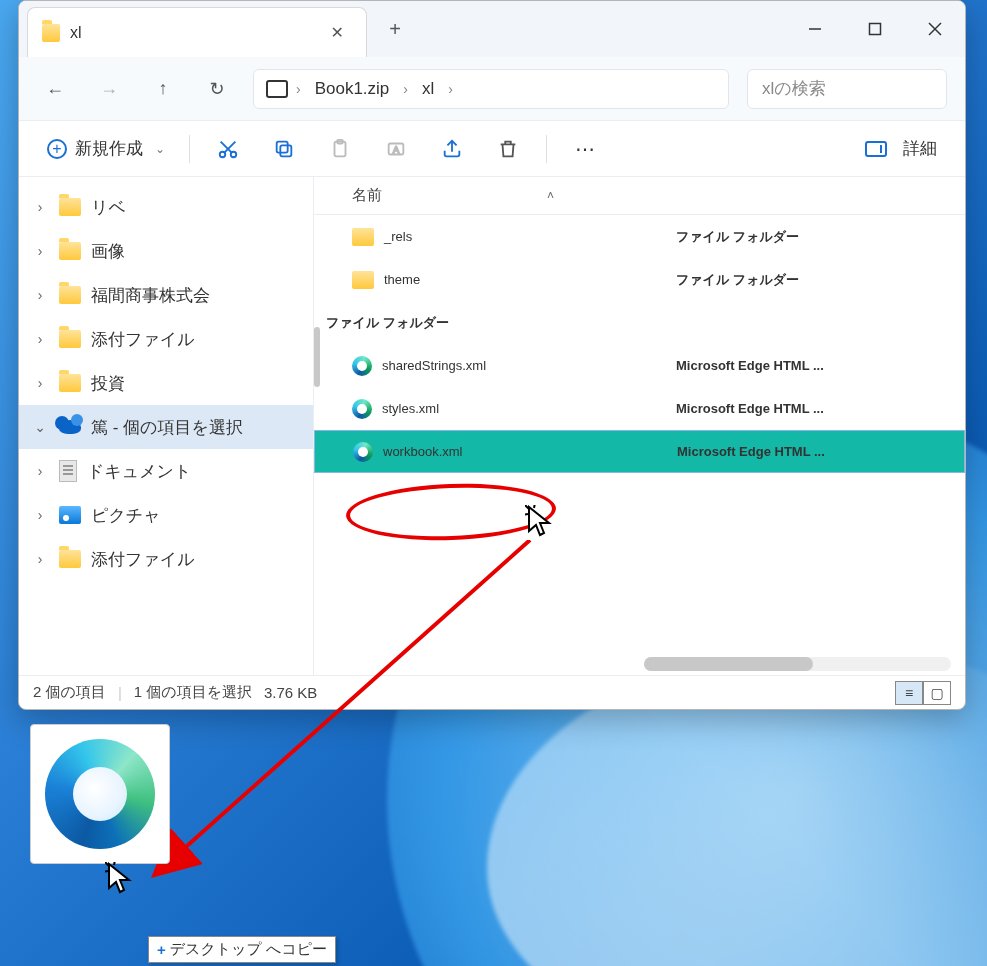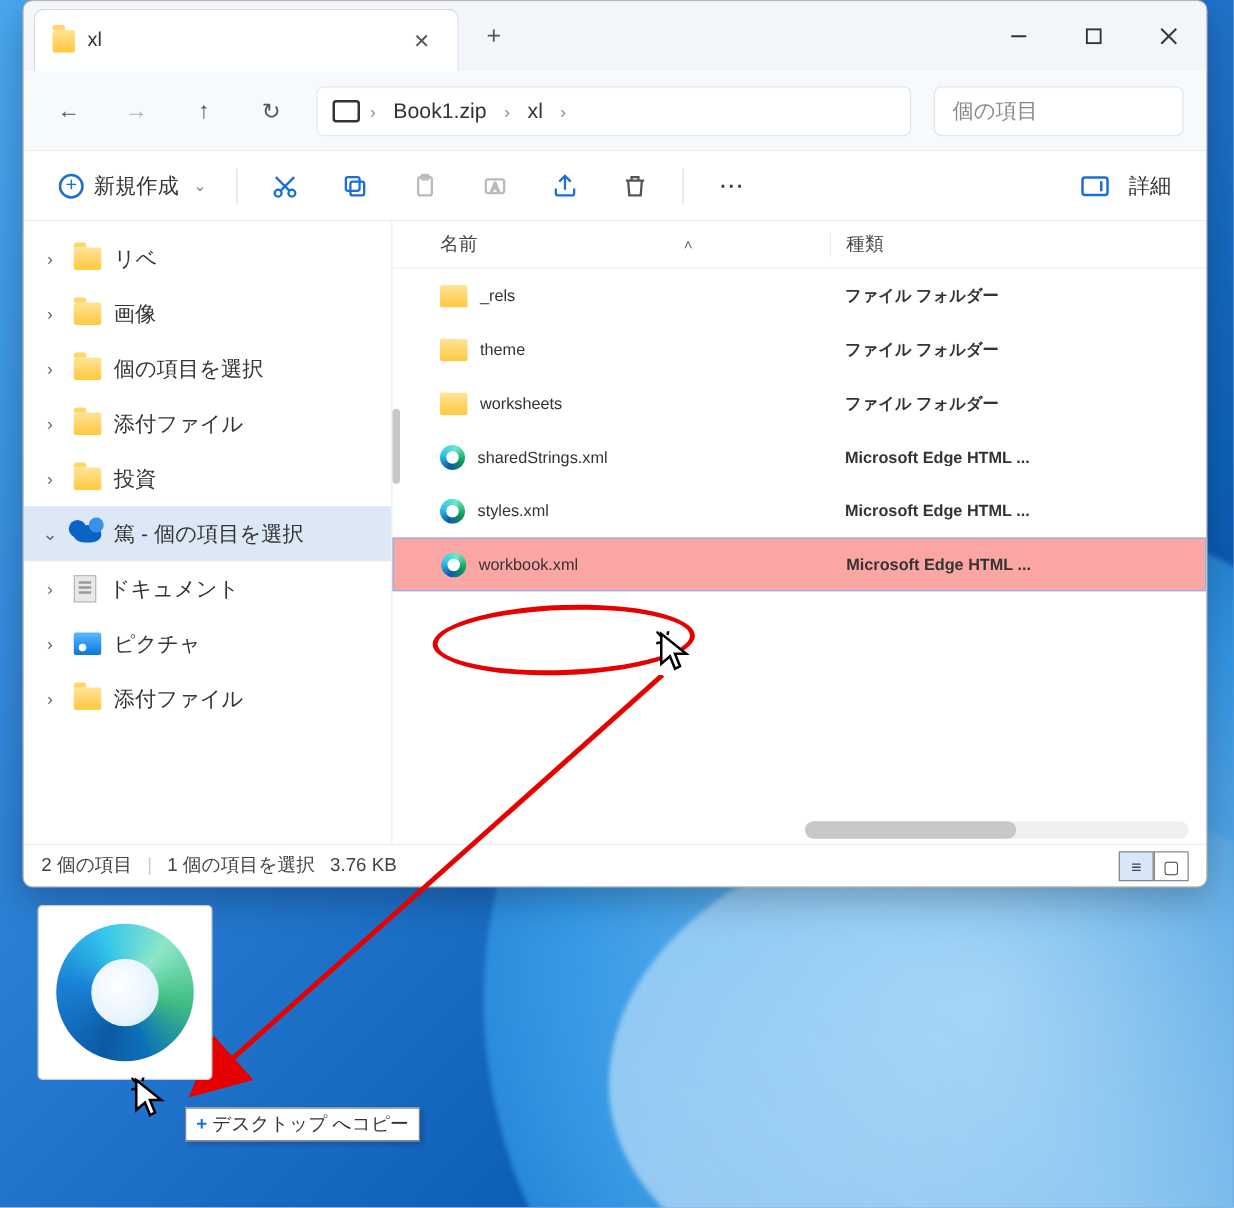--- a/index.html
+++ b/index.html
@@ -54,21 +54,21 @@
 .pics-icon{width:22px;height:18px;background:linear-gradient(#5bb8ff,#0a78d8);border-radius:2px;position:relative;}
 .pics-icon:after{content:'';position:absolute;left:4px;bottom:3px;width:6px;height:6px;background:#fff;border-radius:50%;}
 
 .content { flex:1; display:flex; flex-direction:column; position:relative; }
 .col-header { display:flex; height:38px; align-items:center; border-bottom:1px solid #eaeef3; font-size:15px; color:#444; }
 .col-header .col-name { width:350px; padding-left:38px; display:flex; gap:6px; align-items:center;}
 .col-header .col-type { flex:1; padding-left:12px; border-left:1px solid #eaeef3; }
 .col-header .sort-arrow{font-size:12px;color:#666;margin-left:auto;margin-right:110px;}
 
 .row { display:flex; align-items:center; height:43px; font-size:13px; color:#333; }
-.row.selected { background:#fca5a5; border:1px solid #8ab8e6; }
+.row.selected { background:#14b8a6; border:1px solid #8ab8e6; }
 .row .cell-name { width:350px; padding-left:38px; display:flex; align-items:center; gap:10px; overflow:hidden; white-space:nowrap;}
 .row .cell-type { flex:1; padding-left:12px; color:#333; white-space:nowrap; overflow:hidden; text-overflow:ellipsis;font-weight:bold;}
 .edge-icon{width:20px;height:20px;border-radius:50%;background:conic-gradient(from 200deg,#0c59a4,#34c6eb,#6fe8c6,#0f9d58,#0c59a4);position:relative;}
 .edge-icon:after{content:'';position:absolute;inset:5px;border-radius:50%;background:#fff;}
 
 .hscroll { position:absolute; bottom:4px; left:330px; right:14px; height:14px; background:#f0f0f0; border-radius:7px; }
 .hscroll:before{content:'';position:absolute;left:0;top:0;bottom:0;width:55%;background:#c8c8c8;border-radius:7px;}
 
 .content-resizer{position:absolute;left:0;top:150px;width:6px;height:60px;background:#c8c8c8;border-radius:3px;}
 
@@ -80,21 +80,21 @@
 
 .annot-circle { position:absolute; left:346px; top:484px; width:210px; height:56px; border:4px solid #e60000; border-radius:50%; pointer-events:none; transform:rotate(-2deg);}
 .annot-arrow { position:absolute; left:130px; top:540px; width:420px; height:340px; pointer-events:none; }
 .drag-cursor { position:absolute; }
 .cursor-svg{width:30px;height:34px;}
 
 .desktop-icon { position:absolute; left:30px; top:724px; width:150px; text-align:center; }
 .desktop-icon .tile{width:140px;height:140px;background:#fff;border:1px solid #ccc;border-radius:4px;display:flex;align-items:center;justify-content:center;}
 .big-edge{width:110px;height:110px;border-radius:50%;background:conic-gradient(from 200deg,#0c59a4 0deg,#1a82d8 80deg,#34c6eb 140deg,#8de6c8 200deg,#3fc080 260deg,#0c70b8 320deg,#0c59a4 360deg);position:relative;}
 .big-edge:after{content:'';position:absolute;inset:28px;border-radius:50%;background:radial-gradient(circle at 40% 40%,#fff,#e8f4ff 60%,#c8e8f0);}
-.drop-tip{position:absolute;left:148px;top:886px;background:#fff;border:1px solid #888;padding:3px 8px;font-size:15px;color:#333;display:flex;align-items:center;gap:4px;box-shadow:2px 2px 4px rgba(0,0,0,.2);}
+.drop-tip{position:absolute;left:148px;top:936px;background:#fff;border:1px solid #888;padding:3px 8px;font-size:15px;color:#333;display:flex;align-items:center;gap:4px;box-shadow:2px 2px 4px rgba(0,0,0,.2);}
 .drop-tip:before{content:'+';color:#1a6fd6;font-weight:bold;}
 
 svg{display:block;}
 </style>
 </head>
 <body>
 
 <div class="wallpaper-shape s1"></div>
 <div class="wallpaper-shape s2"></div>
 
@@ -134,21 +134,21 @@
     <div class="navbtn">↻</div>
     <div class="addr">
       <span class="laptop"></span>
       <span class="chev">›</span>
       <span class="seg">Book1.zip</span>
       <span class="chev">›</span>
       <span class="seg">xl</span>
       <span class="chev">›</span>
     </div>
     <div class="search">
-        <span>個の項目</span>
+        <span>xlの検索</span>
       </div>
   </div>
 
   <div class="toolbar">
     <div class="tbtn">
       <span class="plus-circ">+</span>
       <span>新規作成</span>
       <span class="chev-down">⌄</span>
     </div>
     <div class="tsep"></div>
@@ -209,21 +209,21 @@
           <span>リベ</span>
         </div>
       <div class="tree-item">
           <span class="expander">›</span>
           <span class="folder-icon"></span>
           <span>画像</span>
         </div>
       <div class="tree-item">
           <span class="expander">›</span>
           <span class="folder-icon"></span>
-          <span>個の項目を選択</span>
+          <span>福間商事株式会</span>
         </div>
       <div class="tree-item">
           <span class="expander">›</span>
           <span class="folder-icon"></span>
           <span>添付ファイル</span>
         </div>
       <div class="tree-item">
           <span class="expander">›</span>
           <span class="folder-icon"></span>
           <span>投資</span>
@@ -250,42 +250,37 @@
         </div>
     </div>
 
     <div class="content">
       <div class="content-resizer"></div>
       <div class="col-header">
         <div class="col-name">
             <span>名前</span>
             <span class="sort-arrow">˄</span>
           </div>
-        <div class="col-type"><span>種類</span></div>
       </div>
 
       <div class="row">
           <div class="cell-name">
             <span class="folder-icon"></span>
             <span>_rels</span>
           </div>
           <div class="cell-type">ファイル フォルダー</div>
         </div>
       <div class="row">
           <div class="cell-name">
             <span class="folder-icon"></span>
             <span>theme</span>
           </div>
           <div class="cell-type">ファイル フォルダー</div>
         </div>
       <div class="row">
-          <div class="cell-name">
-            <span class="folder-icon"></span>
-            <span>worksheets</span>
-          </div>
           <div class="cell-type">ファイル フォルダー</div>
         </div>
       <div class="row">
           <div class="cell-name">
             <span class="edge-icon"></span>
             <span>sharedStrings.xml</span>
           </div>
           <div class="cell-type">Microsoft Edge HTML ...</div>
         </div>
       <div class="row">

